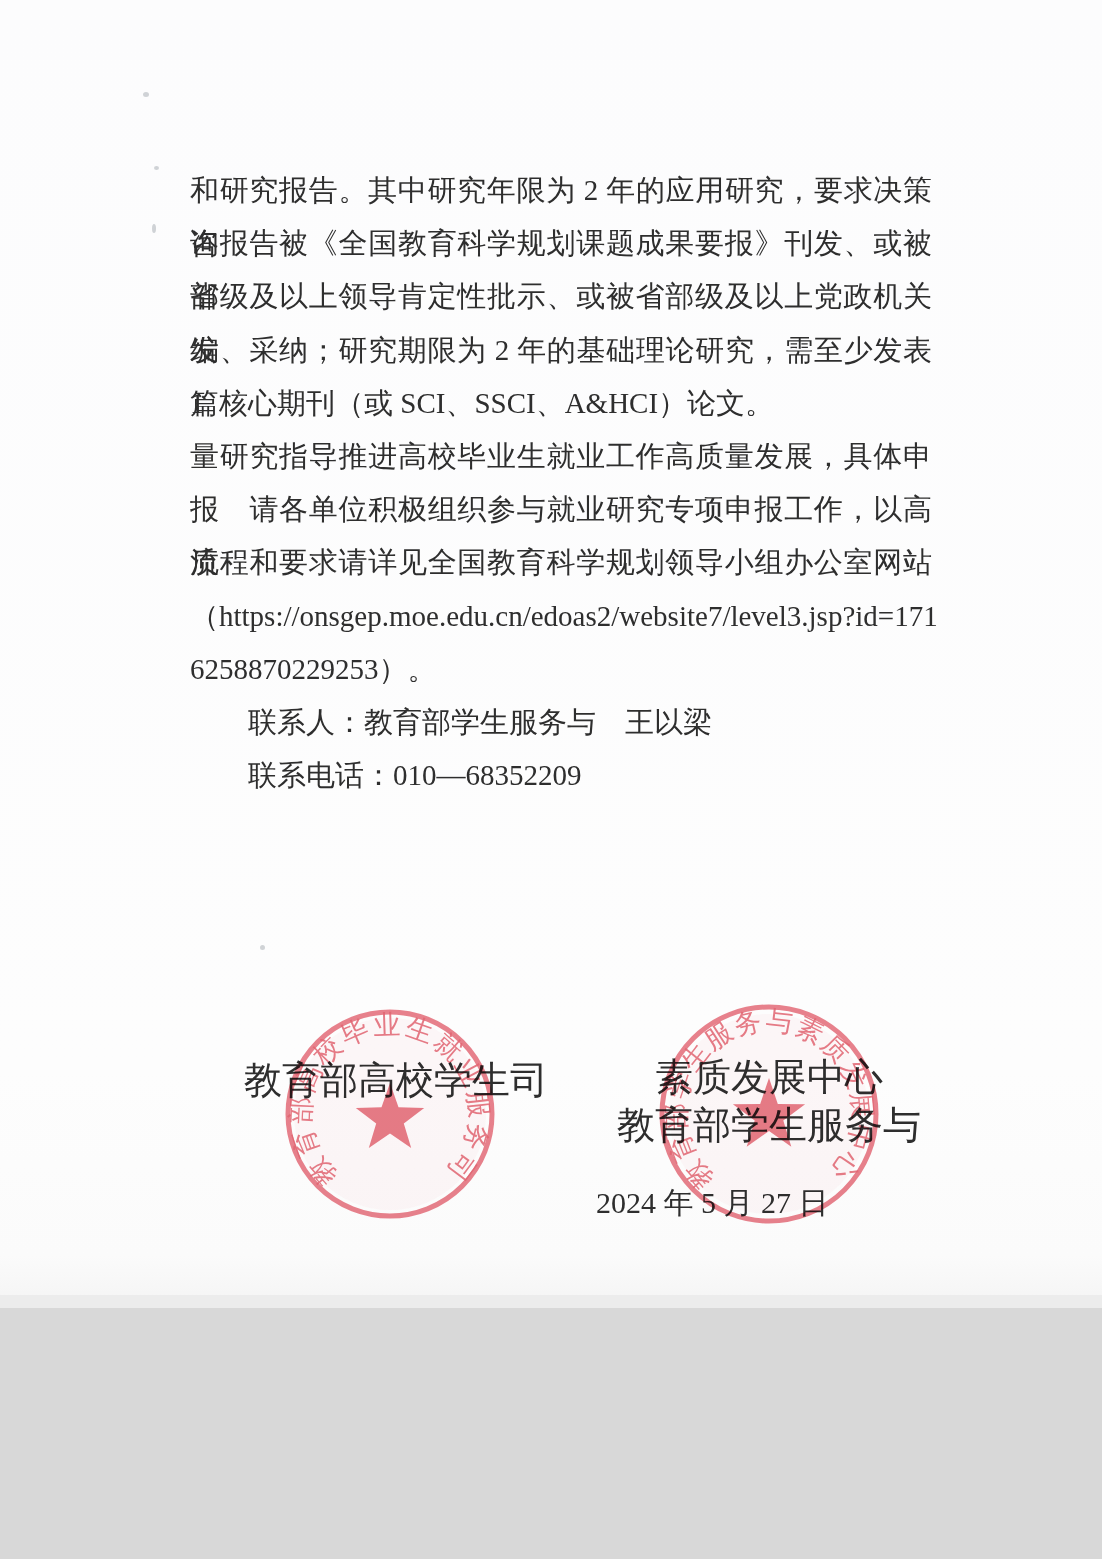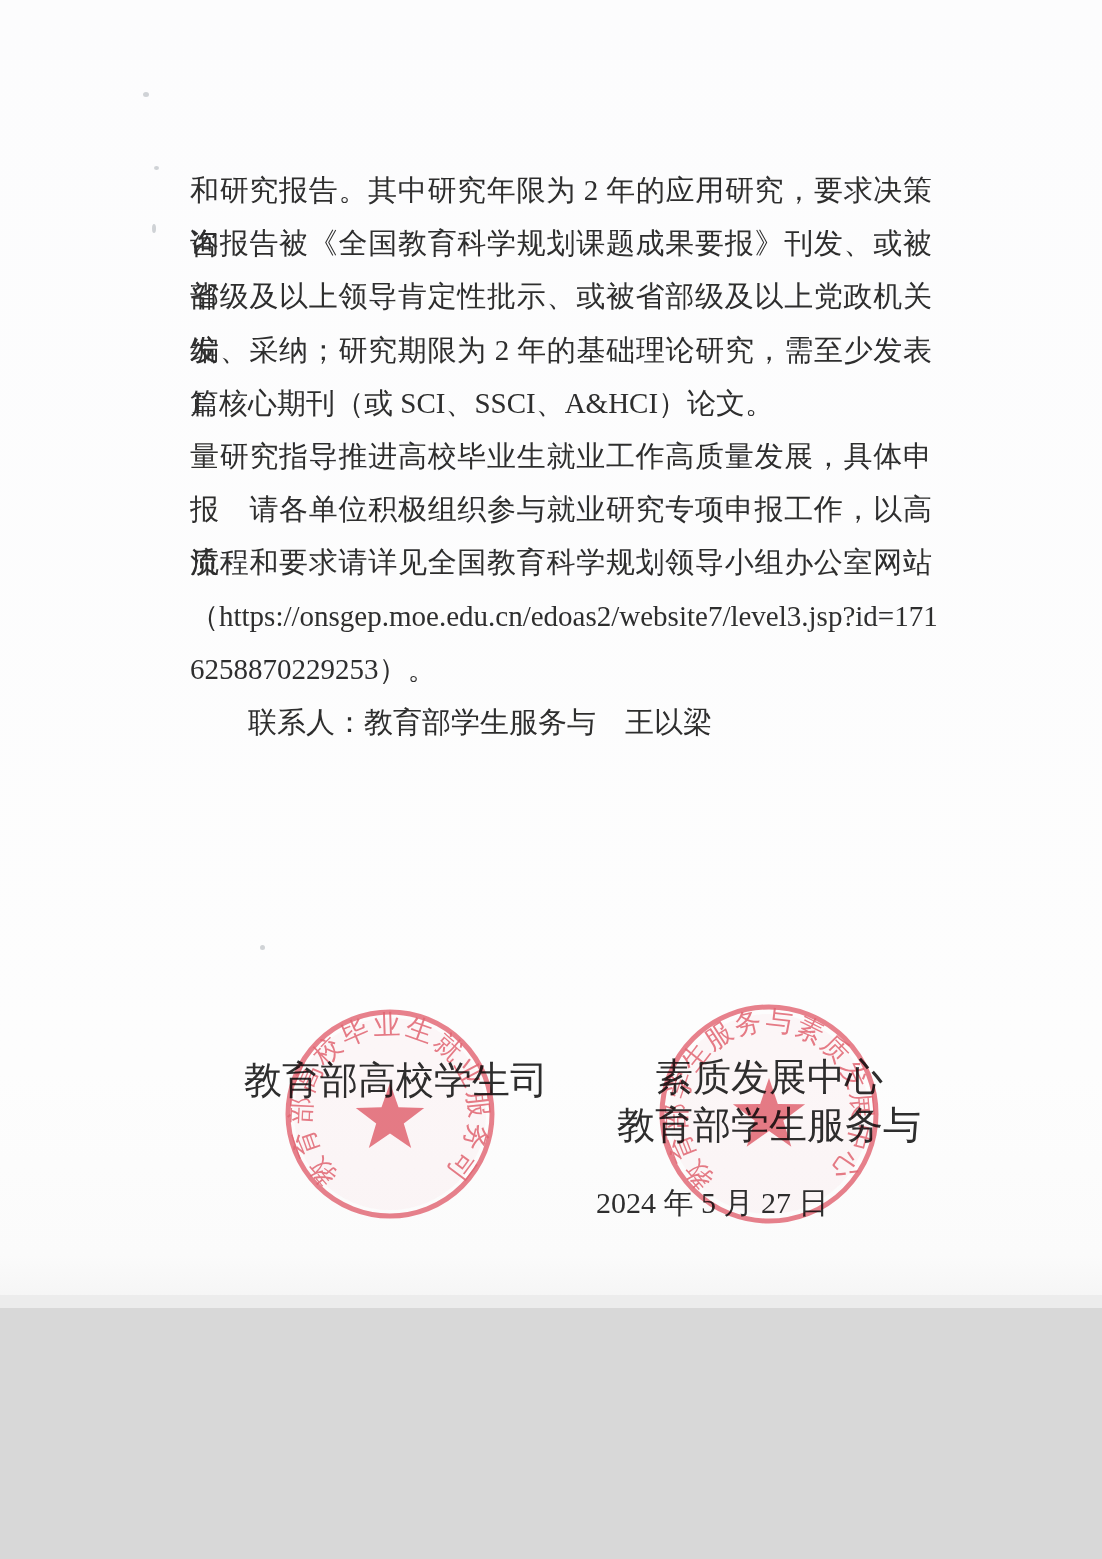--- a/index.html
+++ b/index.html
@@ -89,20 +89,21 @@
     <div class="line j">发、采纳；研究期限为 2 年的基础理论研究，需至少发表 1</div>
     <div class="line">篇核心期刊（或 SCI、SSCI、A&amp;HCI）论文。</div>
 
     <div class="line j">量研究指导推进高校毕业生就业工作高质量发展，具体申报</div>
     <div class="line j">　　请各单位积极组织参与就业研究专项申报工作，以高质</div>
     <div class="line j">流程和要求请详见全国教育科学规划领导小组办公室网站</div>
     <div class="line">（https://onsgep.moe.edu.cn/edoas2/website7/level3.jsp?id=171</div>
     <div class="line">6258870229253）。</div>
 
     <div class="line" style="text-indent:2em;">联系人：教育部学生服务与　王以梁</div>
+    <div class="line" style="text-indent:2em;">联系电话：010—68352209</div>
     <div class="line blank"></div>
   </div>
 
   <div class="sig sig-left">
     <div>教育部高校学生司</div>
   </div>
 
   <div class="sig sig-right">
     <div>素质发展中心</div>
     <div>教育部学生服务与</div>

